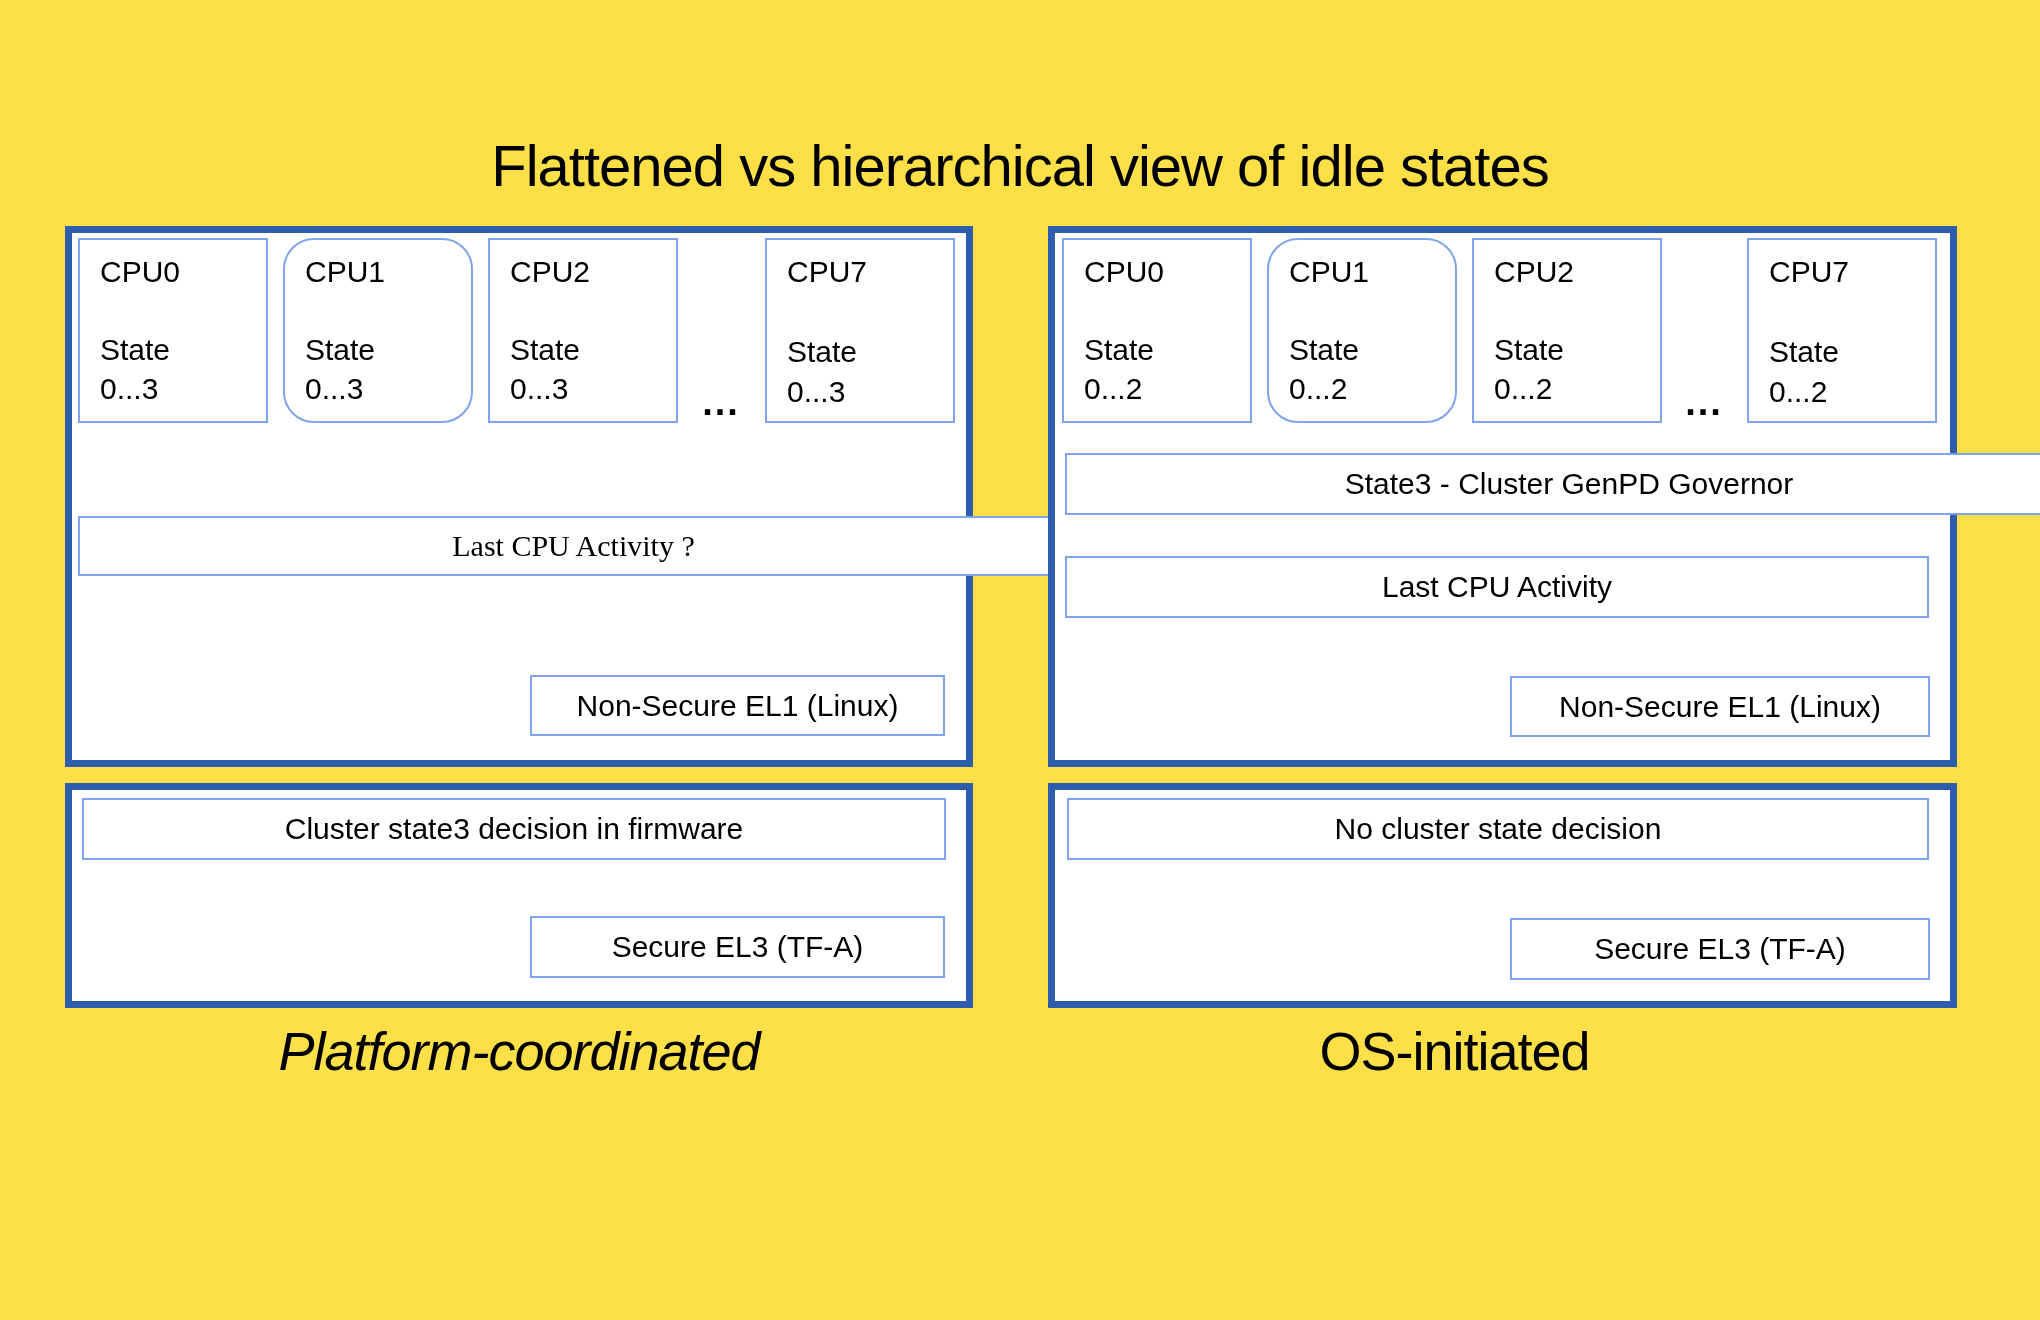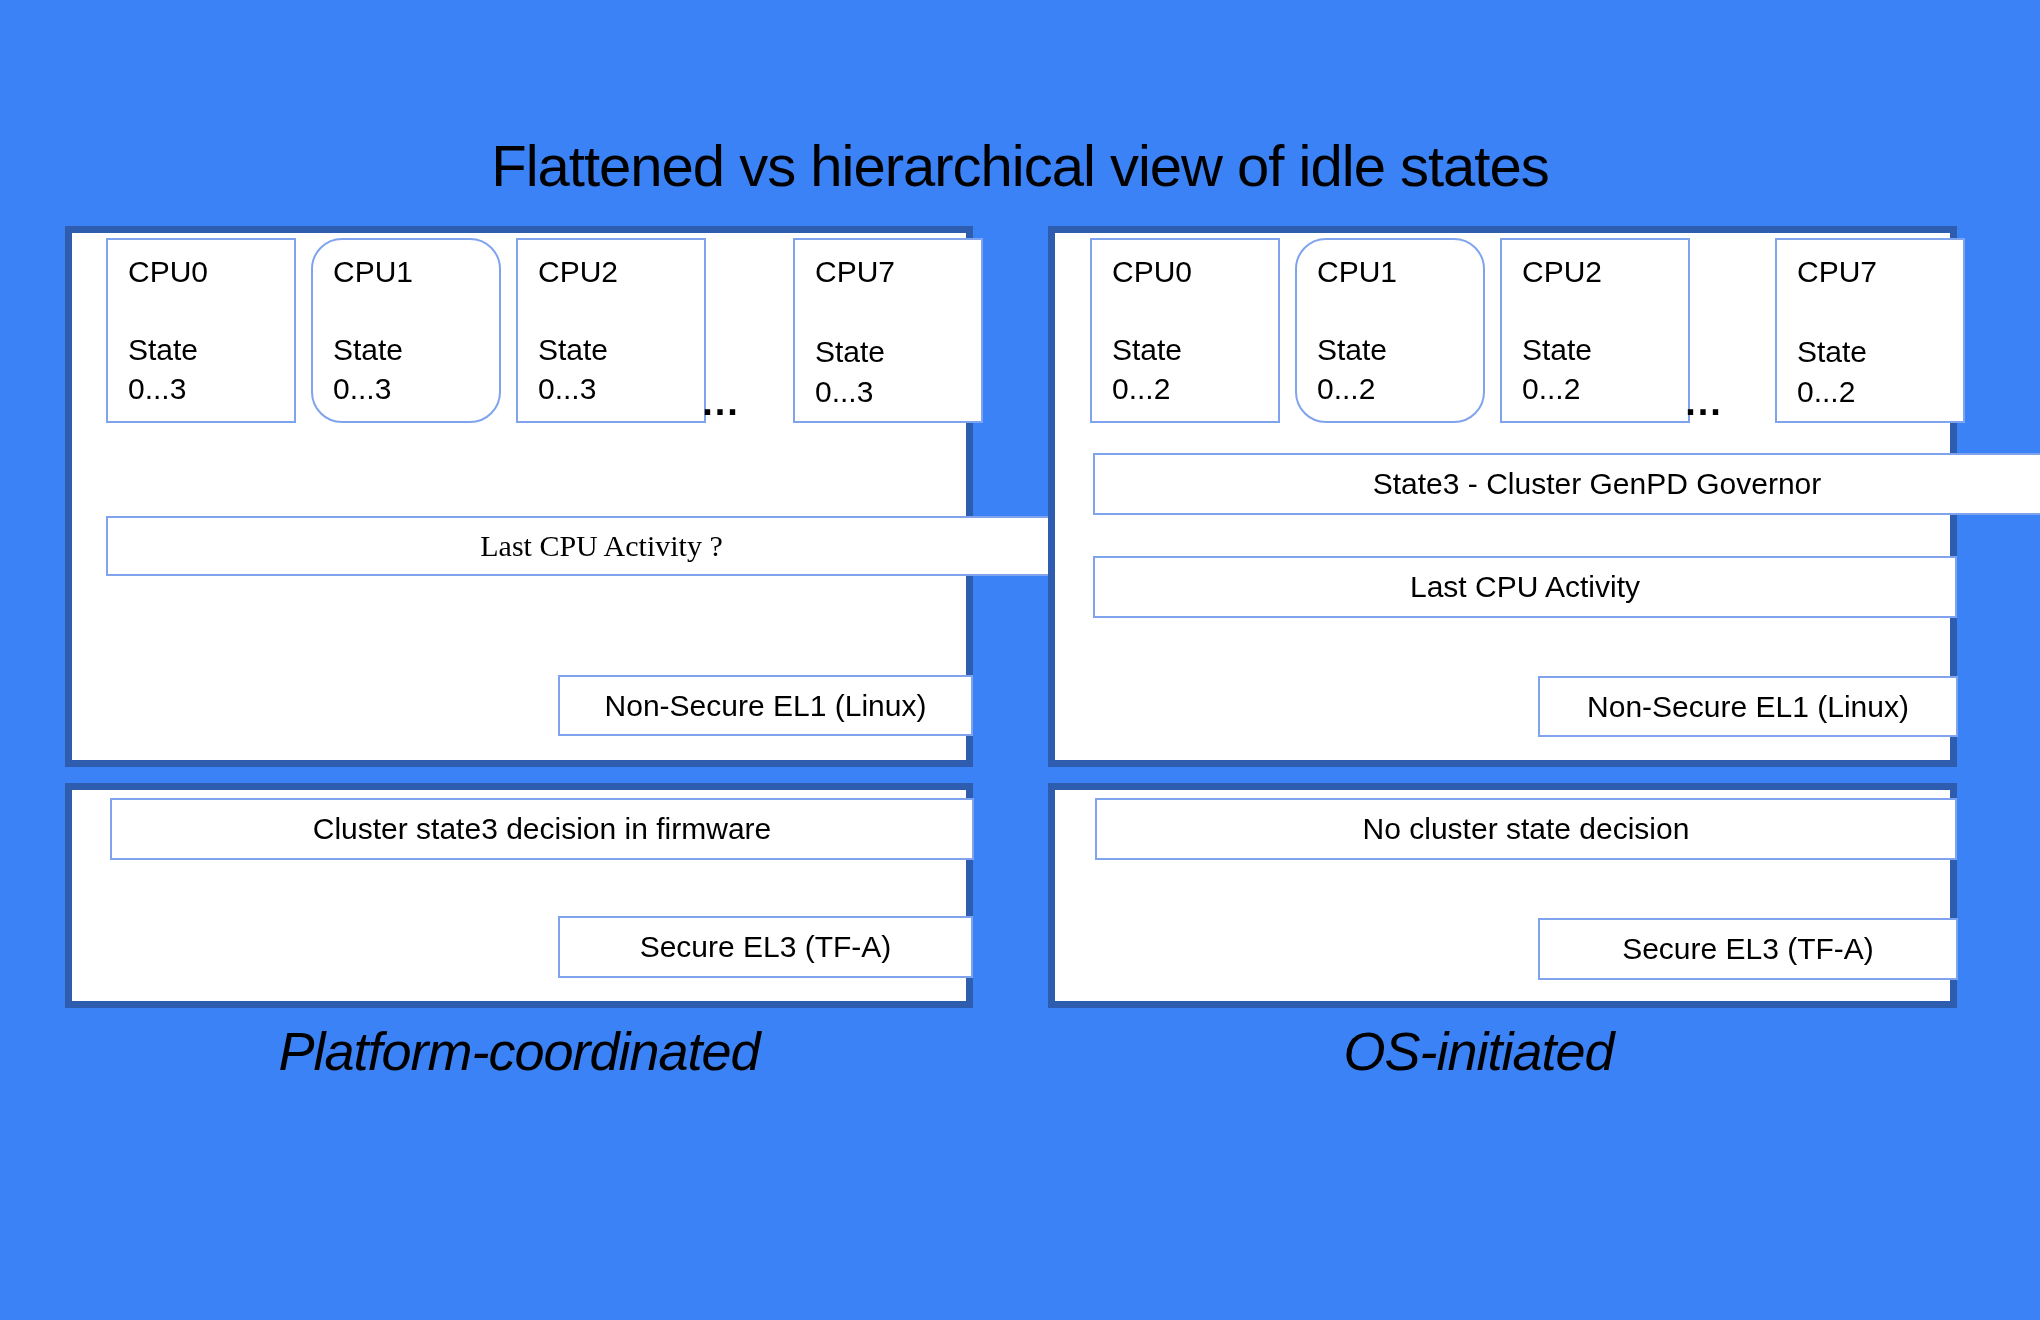--- a/index.html
+++ b/index.html
@@ -4,21 +4,21 @@
 <style>
   html, body {
     margin: 0;
     padding: 0;
     background: #ffffff;
   }
   .canvas {
     position: relative;
     width: 2040px;
     height: 1320px;
-    background: #3b82f6;
+    background: #fde047;
     font-family: "Liberation Sans", sans-serif;
     color: #000000;
     overflow: hidden;
   }
   .title {
     position: absolute;
     left: 0;
     top: 132px;
     width: 2040px;
     text-align: center;
@@ -36,21 +36,20 @@
   .panel-upper-right { left: 1048px; top: 226px; width: 909px; height: 541px; }
   .panel-lower-left  { left: 65px;   top: 783px; width: 908px; height: 225px; }
   .panel-lower-right { left: 1048px; top: 783px; width: 909px; height: 225px; }
 
   .box {
     position: absolute;
     border: 2.5px solid var(--box-border, #7FA3EC);
     background: #ffffff;
     box-sizing: border-box;
     font-size: 30px;
-    margin-left: 28px;
   }
   .cpu-box {
     width: 190px;
     height: 185px;
     top: 5px;
     display: flex;
     flex-direction: column;
     justify-content: space-between;
     padding: 14px 8px 12px 20px;
   }
@@ -104,21 +103,21 @@
 
   .caption {
     position: absolute;
     top: 1020px;
     text-align: center;
     font-size: 54px;
     letter-spacing: -1px;
     white-space: nowrap;
   }
   .caption-left  { left: 65px;   width: 908px; font-style: italic; }
-  .caption-right { left: 1024px; width: 909px; font-style: italic; }
+  .caption-right { left: 1000px; width: 909px; }
 </style>
 </head>
 <body>
 
 <div class="canvas">
 
   <div class="title">Flattened vs hierarchical view of idle states</div>
 
   <div class="panel panel-upper-left">
     <div class="box cpu-box cpu-0">

